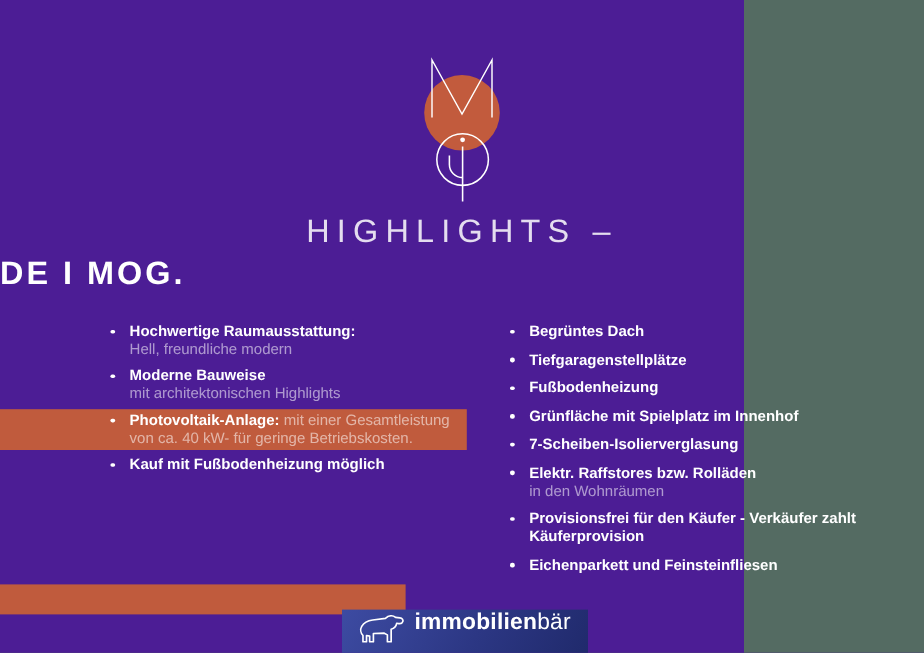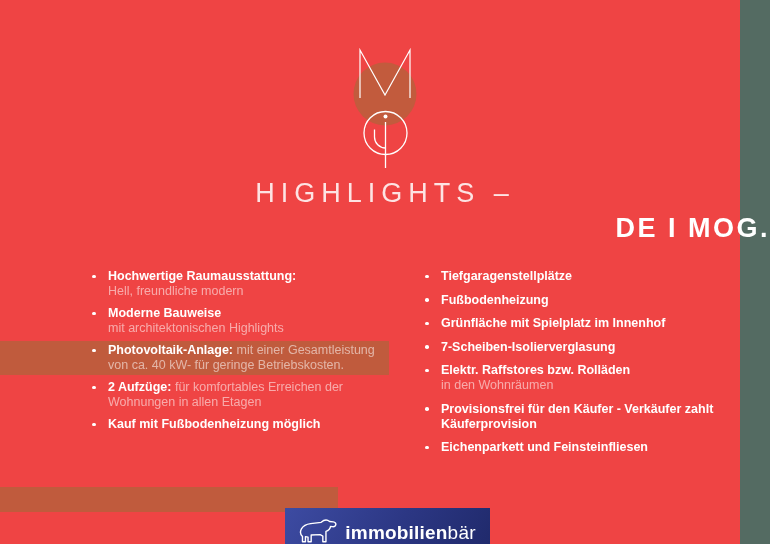--- a/index.html
+++ b/index.html
@@ -3,34 +3,34 @@
 <meta charset="utf-8">
 <style>
   html,body{margin:0;padding:0;}
   body{
     width:770px;height:544px;
     font-family:"Liberation Sans",sans-serif;
     background:#546b62;
     position:relative;overflow:hidden;
     -webkit-font-smoothing:antialiased;
   }
-  .slide{position:absolute;inset:0;width:740px;height:544px;background:#ef4444;}
+  .slide{position:absolute;inset:0;width:620px;height:544px;background:#4c1d95;}
 
   
   .monogram{position:absolute;left:343px;top:46px;width:84px;height:126px;}
 
   
   .heading-thin{
     position:absolute;left:0;top:178px;width:770px;
     text-align:center;color:rgba(255,255,255,.85);
     font-size:27px;font-weight:400;letter-spacing:6px;
   }
   .heading-bold{
     position:absolute;left:0;top:213px;width:770px;
-    text-align:right;color:#ffffff;
+    text-align:left;color:#ffffff;
     font-size:27px;font-weight:800;letter-spacing:2.5px;
   }
 
   
   .bar{position:absolute;left:0;background:#c05b3d;z-index:1;}
   .bar1{top:341px;width:389px;height:34px;}
   .bar2{top:487px;width:338px;height:25px;}
 
   
   ul.col{list-style:none;margin:0;padding:0;position:absolute;z-index:2;}
@@ -47,21 +47,21 @@
     width:3.5px;height:3.5px;border-radius:50%;background:#ffffff;
   }
   ul.col .t{font-weight:700;}
   ul.col .d{font-weight:400;color:rgba(255,255,255,.55);}
   ul.col .d.block{display:block;}
 
   
   .brand{
     position:absolute;left:285px;top:508px;width:205px;height:36px;z-index:3;
     background:linear-gradient(120deg,#3d4ba2 0%,#2c3784 55%,#202a6c 100%);
-    display:flex;align-items:flex-end;justify-content:center;gap:6px;
+    display:flex;align-items:flex-start;justify-content:center;gap:6px;
     color:#ffffff;
   }
   .brand .bear{flex:0 0 auto;margin-top:2px;}
   .brand .word{font-size:19px;letter-spacing:.2px;white-space:nowrap;}
   .brand .word .b{font-weight:800;}
   .brand .word .l{font-weight:400;}
 </style>
 </head>
 <body>
 
@@ -89,29 +89,28 @@
     </li>
     <li>
       <span class="t">Moderne Bauweise</span>
       <span class="d block">mit architektonischen Highlights</span>
     </li>
     <li>
       <span class="t">Photovoltaik-Anlage:</span>
       <span class="d">mit einer Gesamtleistung von ca. 40 kW- für geringe Betriebskosten.</span>
     </li>
     <li>
-      <span class="t">2 Aufzüge:</span>
-      <span class="d">für komfortables Erreichen der Wohnungen in allen Etagen</span>
-    </li>
-    <li>
       <span class="t">Kauf mit Fußbodenheizung möglich</span>
     </li>
   </ul>
 
   <ul class="col col-right">
+    <li>
+      <span class="t">Begrüntes Dach</span>
+    </li>
     <li>
       <span class="t">Tiefgaragenstellplätze</span>
     </li>
     <li>
       <span class="t">Fußbodenheizung</span>
     </li>
     <li>
       <span class="t">Grünfläche mit Spielplatz im Innenhof</span>
     </li>
     <li>

